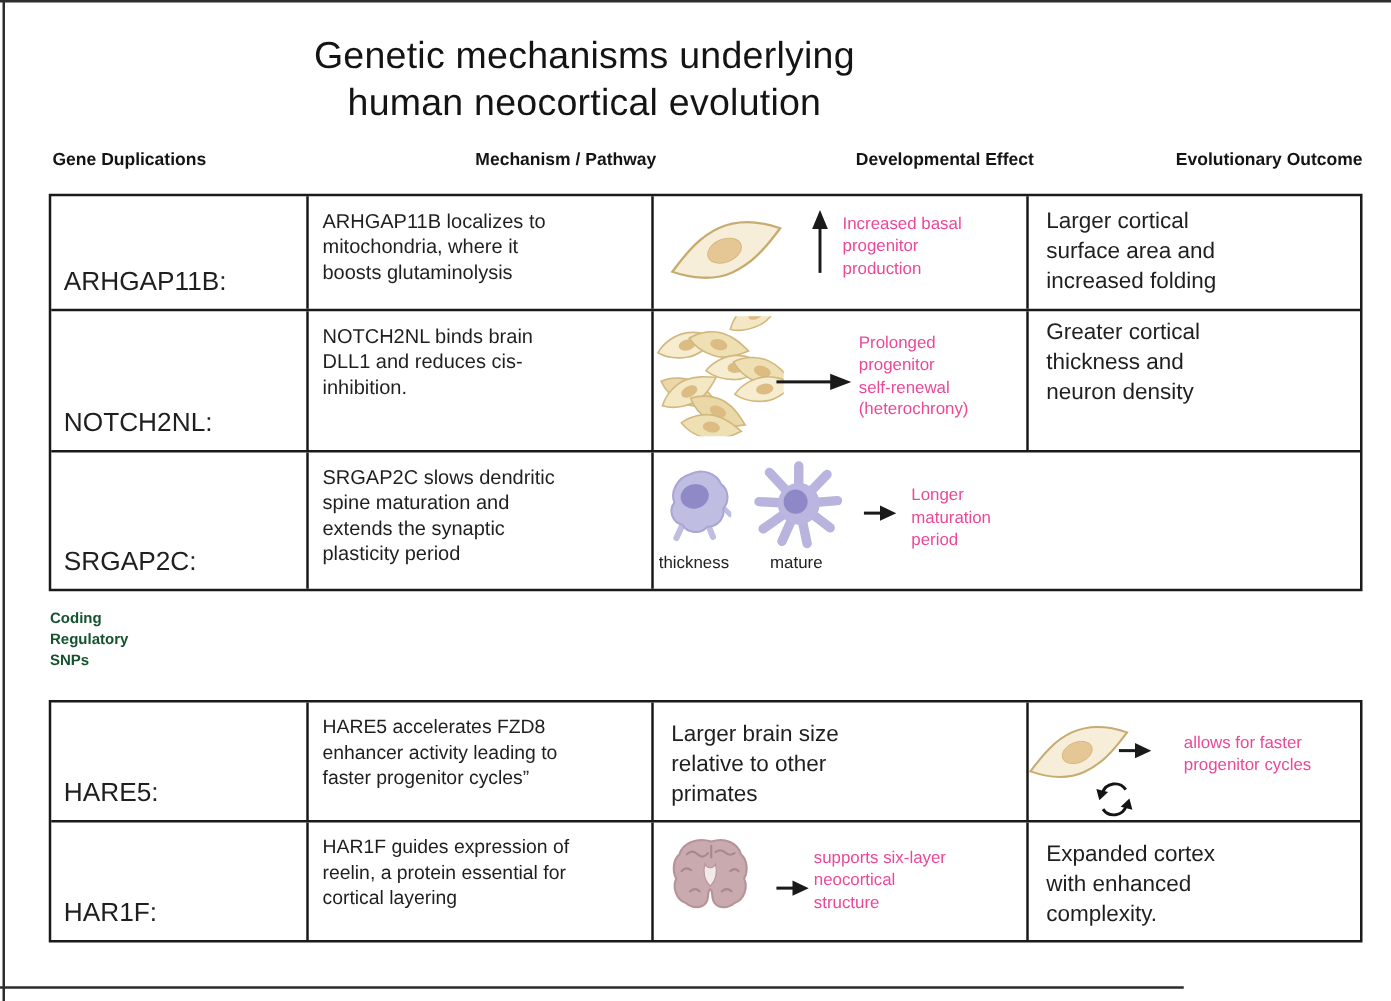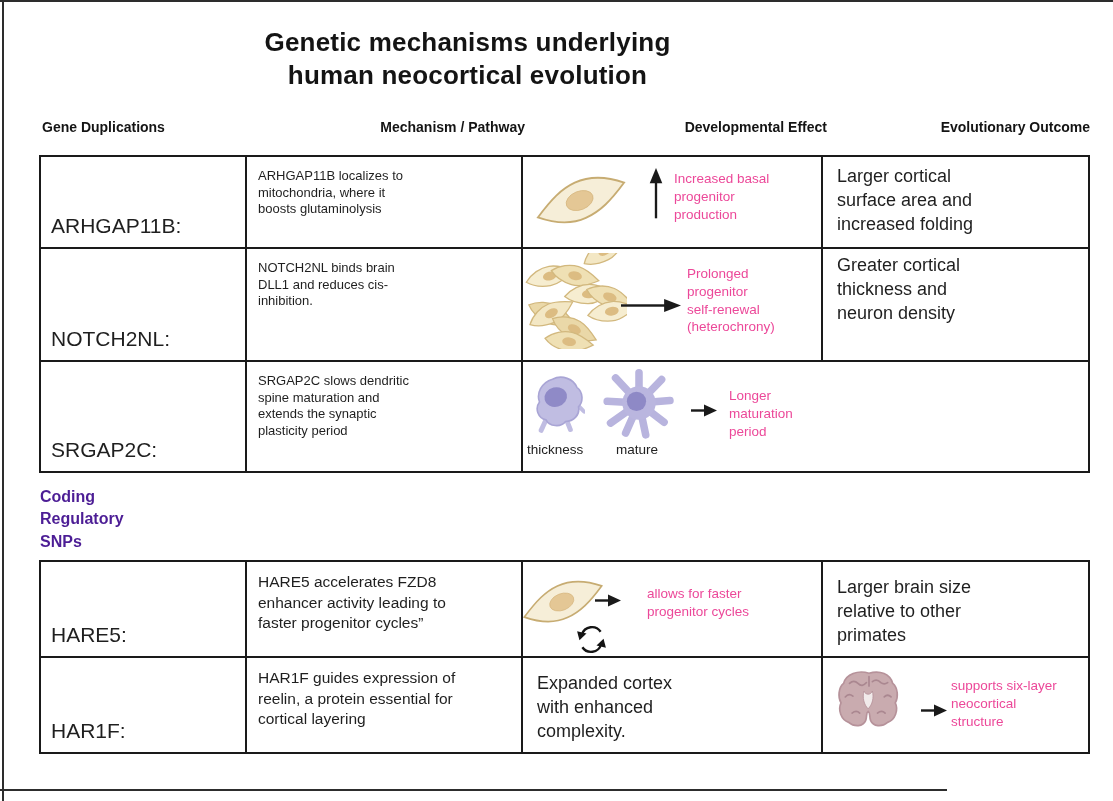--- a/index.html
+++ b/index.html
@@ -6,21 +6,21 @@
   body{
     width:1113px;height:801px;position:relative;background:#ffffff;
     font-family:"Liberation Sans",sans-serif;color:#1f1f1f;overflow:hidden;
   }
   .pre{white-space:pre-line;}
   .frame-l{position:absolute;left:2px;top:0;width:2px;height:801px;background:#2d2d2d;}
   .frame-t{position:absolute;left:0;top:0;width:1113px;height:2px;background:#2d2d2d;}
   .frame-b{position:absolute;left:0;top:789px;width:947px;height:2px;background:#2d2d2d;}
   .title{
     position:absolute;left:0;top:26px;width:935px;text-align:center;
-    font-size:26px;font-weight:bold;line-height:1.28;letter-spacing:.2px;color:#141414;
+    font-size:30px;font-weight:normal;line-height:1.28;letter-spacing:.2px;color:#141414;
   }
   .headers{
     position:absolute;left:39px;top:119px;width:1051px;display:grid;
     grid-template-columns:208px 278px 302px 1fr;
     font-weight:bold;font-size:14px;color:#141414;
   }
   .h{text-align:right;}
   .h1{text-align:left;padding-left:3px;}
   .tbl{
     position:absolute;left:39px;width:1051px;border:2px solid #1a1a1a;
@@ -28,30 +28,30 @@
   }
   .tbl1{top:155px;}
   .tbl2{top:560px;}
   .row{display:grid;grid-template-columns:206px 276px 300px 1fr;border-bottom:2px solid #1a1a1a;}
   .row:last-child{border-bottom:none;}
   .cell{border-right:2px solid #1a1a1a;position:relative;box-sizing:border-box;overflow:hidden;}
   .cell:last-child{border-right:none;}
   .hr1{height:90px;} .hr2{height:111px;} .hr3{height:109px;}
   .hr4{height:94px;} .hr5{height:94px;}
   .gene{font-size:21px;display:flex;align-items:flex-end;padding:16px 0 9px 10px;}
-  .mech{font-size:13px;line-height:1.27;padding:11px 6px 0 11px;}
+  .mech{font-size:16px;line-height:1.27;padding:11px 6px 0 11px;}
   .tbl2 .mech{font-size:15.5px;line-height:1.33;padding-top:10px;}
   .out{font-size:18px;line-height:1.33;padding:8px 8px 0 14px;}
   .o2{padding-top:5px;} .o4{padding-top:14px;} .o5{padding-top:14px;}
   .abs{position:absolute;}
   .cap{position:absolute;font-size:13.5px;line-height:1.32;color:#ec4899;}
   .lab{position:absolute;font-size:13.5px;color:#222;}
   .snplabel{
-    position:absolute;left:40px;top:486px;font-weight:bold;font-size:16px;
-    line-height:1.4;color:#4c1d95;
+    position:absolute;left:40px;top:486px;font-weight:bold;font-size:12px;
+    line-height:1.4;color:#14532d;
   }
 </style>
 </head>
 <body>
 
 <div>
 
   <div class="frame-l"></div>
   <div class="frame-t"></div>
   <div class="frame-b"></div>
@@ -177,20 +177,23 @@
 Regulatory
 SNPs</div>
 
   <div class="tbl tbl2">
 
     <div class="row hr4">
       <div class="cell gene">HARE5:</div>
       <div class="cell mech pre">HARE5 accelerates FZD8
 enhancer activity leading to
 faster progenitor cycles”</div>
+      <div class="cell out o4 pre">Larger brain size
+relative to other
+primates</div>
       <div class="cell fx">
         <svg class="abs" style="left:-3px;top:13px;" width="86" height="53" viewBox="0 0 130 80">
           <g transform="rotate(-22 65 40)">
             <path d="M2,40 C28,24 46,16 66,15 C90,14 112,26 128,40 C102,56 84,64 62,65 C40,66 18,54 2,40 Z" fill="#f6eed8" stroke="#c7ac72" stroke-width="2.5"></path>
             <ellipse cx="63" cy="40" rx="19" ry="12.5" fill="#e4c795" stroke="#d6b67e" stroke-width="1"></ellipse>
           </g>
         </svg>
         <svg class="abs" style="left:72px;top:32px;" width="26" height="13" viewBox="0 0 28 14">
           <rect x="0" y="5.7" width="16" height="2.6" fill="#1a1a1a"></rect>
           <polygon points="28,7 14,0.5 14,13.5" fill="#1a1a1a"></polygon>
@@ -199,33 +202,27 @@
           <g fill="none" stroke="#141414" stroke-width="2.6">
             <path d="M27,8.5 A11.5,11.5 0 0 0 6.5,11.5"></path>
             <path d="M7,25.5 A11.5,11.5 0 0 0 27.5,22.5"></path>
           </g>
           <polygon points="1.2,8.0 11.5,10.5 3.8,17.8" fill="#141414"></polygon>
           <polygon points="32.8,26.0 22.5,23.5 30.2,16.2" fill="#141414"></polygon>
         </svg>
         <div class="cap pre" style="left:124px;top:23px;">allows for faster
 progenitor cycles</div>
       </div>
-      <div class="cell out o4 pre">Larger brain size
-relative to other
-primates</div>
     </div>
 
     <div class="row hr5">
       <div class="cell gene">HAR1F:</div>
       <div class="cell mech pre">HAR1F guides expression of
 reelin, a protein essential for
 cortical layering</div>
-      <div class="cell out o5 pre">Expanded cortex
-with enhanced
-complexity.</div>
       <div class="cell fx">
         <svg class="abs" style="left:12px;top:11px;" width="68" height="61" viewBox="0 0 80 72">
           <path d="M40,5 C27,1 13,6 10,17 C4,22 3,33 7,40 C3,48 7,60 16,63 C23,69 33,68 36,61 C38,56 36,52 39,50 C42,52 40,56 42,61 C45,68 55,69 62,63 C71,60 75,48 71,40 C75,33 74,22 68,17 C65,6 53,1 40,5 Z" fill="#c9abaf" stroke="#b6929a" stroke-width="2"></path>
           <g fill="none" stroke="#aa8790" stroke-width="2" stroke-linecap="round">
             <path d="M17,17 q5,-5 10,0 q5,5 10,-1"></path>
             <path d="M44,15 q5,-4 10,1 q4,3 8,0"></path>
             <path d="M12,33 q4,-5 9,-1"></path>
             <path d="M58,33 q4,-4 8,0"></path>
             <path d="M20,52 q5,-4 9,0"></path>
             <path d="M50,52 q5,-4 9,0"></path>
@@ -234,16 +231,19 @@
           <path d="M34,26 C32,34 34,42 39,47 C44,42 46,34 44,26 C42,31 36,31 34,26 Z" fill="#f1eaea" stroke="#b6929a" stroke-width="1"></path>
         </svg>
         <svg class="abs" style="left:98px;top:46px;" width="26" height="13" viewBox="0 0 28 14">
           <rect x="0" y="5.7" width="16" height="2.6" fill="#1a1a1a"></rect>
           <polygon points="28,7 14,0.5 14,13.5" fill="#1a1a1a"></polygon>
         </svg>
         <div class="cap pre" style="left:128px;top:19px;">supports six-layer
 neocortical
 structure</div>
       </div>
+      <div class="cell out o5 pre">Expanded cortex
+with enhanced
+complexity.</div>
     </div>
   </div>
 
 </div>
 
 </body></html>

